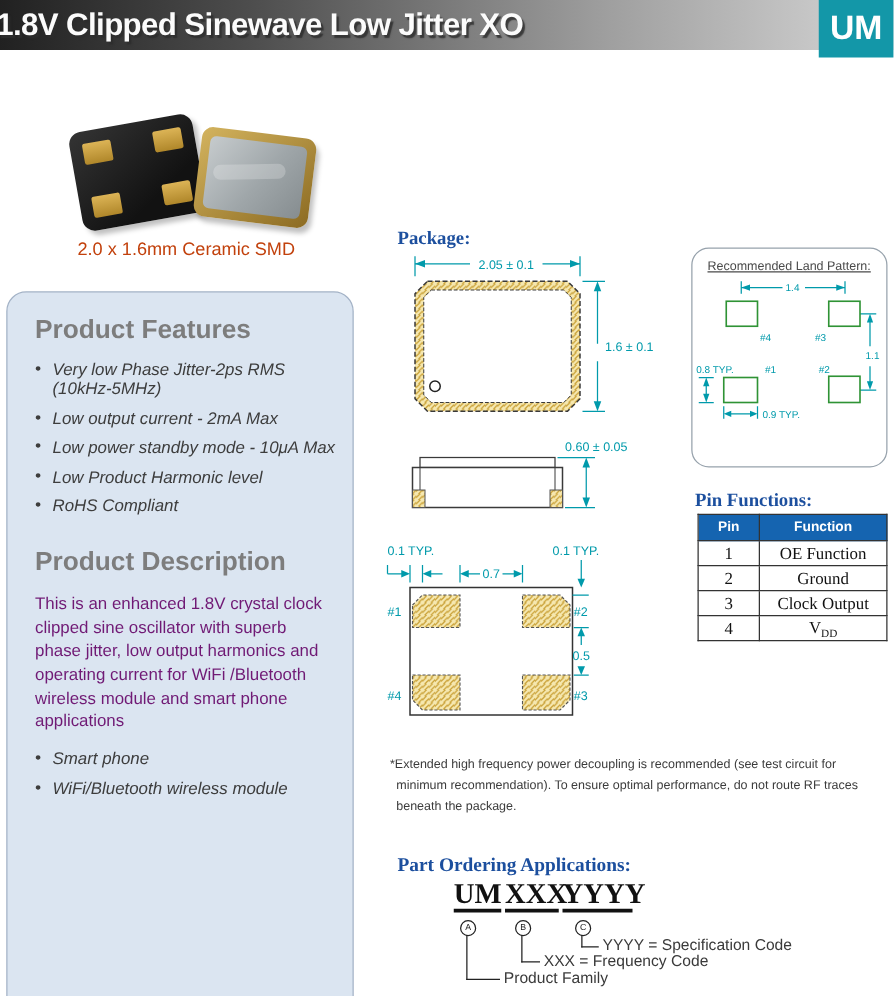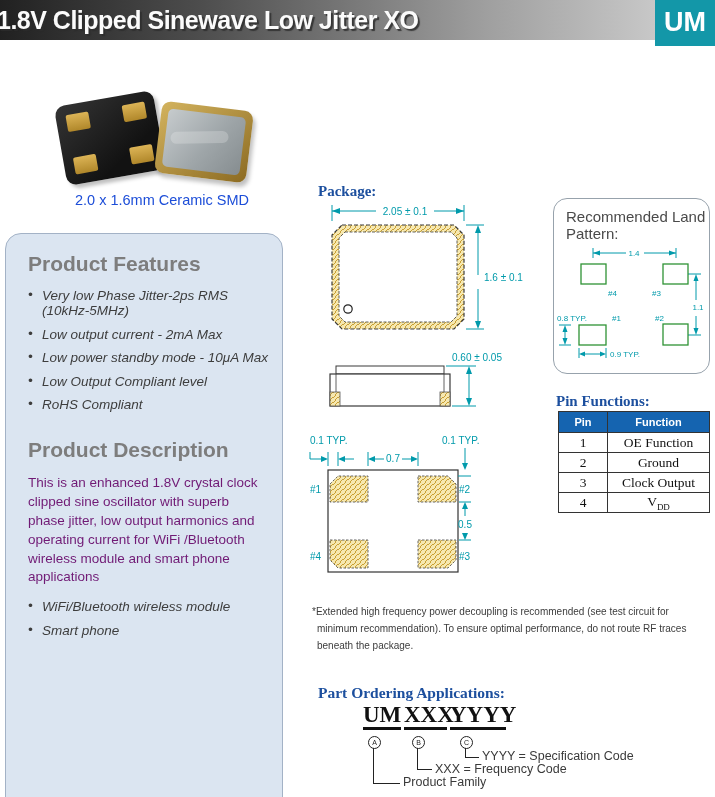--- a/index.html
+++ b/index.html
@@ -22,41 +22,41 @@
        transform:rotate(-10deg);box-shadow:3px 4px 4px rgba(0,0,0,.25);}
   .chipB .pad{position:absolute;width:23px;height:17px;border-radius:2px;
        background:linear-gradient(#dcb456,#b0872a);}
   .chipT{left:158px;top:106px;width:92px;height:72px;border-radius:9px;
        background:linear-gradient(135deg,#d3b35e 0%,#8c6b22 100%);
        transform:rotate(7deg);box-shadow:3px 4px 4px rgba(0,0,0,.25);}
   .chipT .lid{position:absolute;left:7px;top:7px;right:7px;bottom:7px;border-radius:5px;
        background:linear-gradient(125deg,#c6cbcd 0%,#9fa6a9 55%,#868d90 100%);}
   .chipT .gloss{position:absolute;left:12px;top:26px;width:58px;height:12px;
        background:rgba(255,255,255,.22);transform:rotate(-8deg);border-radius:6px;}
-  .caption{left:62px;top:192px;width:200px;text-align:center;font-size:14.5px;color:#1d4ed8;}
+  .caption{left:62px;top:192px;width:200px;text-align:left;font-size:14.5px;color:#c2410c;}
 
   
   .panel{left:5px;top:233px;width:278px;height:580px;box-sizing:border-box;
        background:#dbe5f1;border:1.5px solid #a3b2c6;border-radius:16px;
        padding:18px 12px 0 22px;}
   .p-head{font-size:21px;font-weight:bold;color:#7d7d7d;margin:0;}
   .blist{margin:12px 0 0 0;padding:0;list-style:none;font-style:italic;}
   .blist li{position:relative;padding-left:14px;margin-bottom:8.5px;
        font-size:13.5px;color:#3d3d3d;}
   .blist li::before{content:"\2022";position:absolute;left:0;top:-1px;}
   .desc{margin-top:12px;font-size:13.5px;line-height:1.4;color:#701a75;padding-right:4px;}
   .mt26{margin-top:26px;}
 
   
   .bluehead{font-family:"Liberation Serif",serif;font-weight:bold;color:#1c4f9e;font-size:15px;}
 
   
   .land{left:553px;top:198px;width:157px;height:176px;box-sizing:border-box;
        background:#fff;border:1.5px solid #97a2ac;border-radius:14px;}
-  .land-title{margin:9px 0 0 12px;font-size:15px;color:#4a4a4a;}
+  .land-title{margin:9px 0 0 12px;font-size:10px;color:#4a4a4a;text-decoration:underline;}
 
   
   .pintab{border-collapse:collapse;font-family:"Liberation Serif",serif;}
   .pintab td,.pintab th{border:1px solid #333;}
   .pintab th{background:#1564b0;color:#fff;font-family:"Liberation Sans",sans-serif;
        font-size:11px;font-weight:bold;height:18px;}
   .pintab td{font-size:13.5px;color:#111;text-align:center;height:19px;padding:0 2px;}
   .c-pin{width:46px;} .c-fn{width:99px;}
   .pintab sub{font-size:9px;}
 
@@ -96,28 +96,28 @@
     <div class="gloss"></div>
   </div>
   <div class="abs caption">2.0 x 1.6mm Ceramic SMD</div>
 
   <div class="abs panel">
     <h2 class="p-head">Product Features</h2>
     <ul class="blist">
       <li>Very low Phase Jitter-2ps RMS (10kHz-5MHz)</li>
       <li>Low output current - 2mA Max</li>
       <li>Low power standby mode - 10μA Max</li>
-      <li>Low Output Compliant level</li>
+      <li>Low Product Harmonic level</li>
       <li>RoHS Compliant</li>
     </ul>
     <h2 class="p-head mt26">Product Description</h2>
     <div class="desc">This is an enhanced 1.8V crystal clock clipped sine oscillator with superb phase jitter, low output harmonics and operating current for WiFi /Bluetooth wireless module and smart phone applications</div>
     <ul class="blist">
+      <li>Smart phone</li>
       <li>WiFi/Bluetooth wireless module</li>
-      <li>Smart phone</li>
     </ul>
   </div>
 
   <div class="abs bluehead" style="left:318px;top:183px">Package:</div>
 
   <svg class="abs" style="left:318px;top:197px" width="230" height="140">
     <defs>
       <pattern id="hatch" patternUnits="userSpaceOnUse" width="5" height="5">
         <rect width="5" height="5" fill="#f6e8b0"></rect>
         <path d="M-1,4 L4,-1 M1,6 L6,1" stroke="#c9a035" stroke-width="1"></path>

